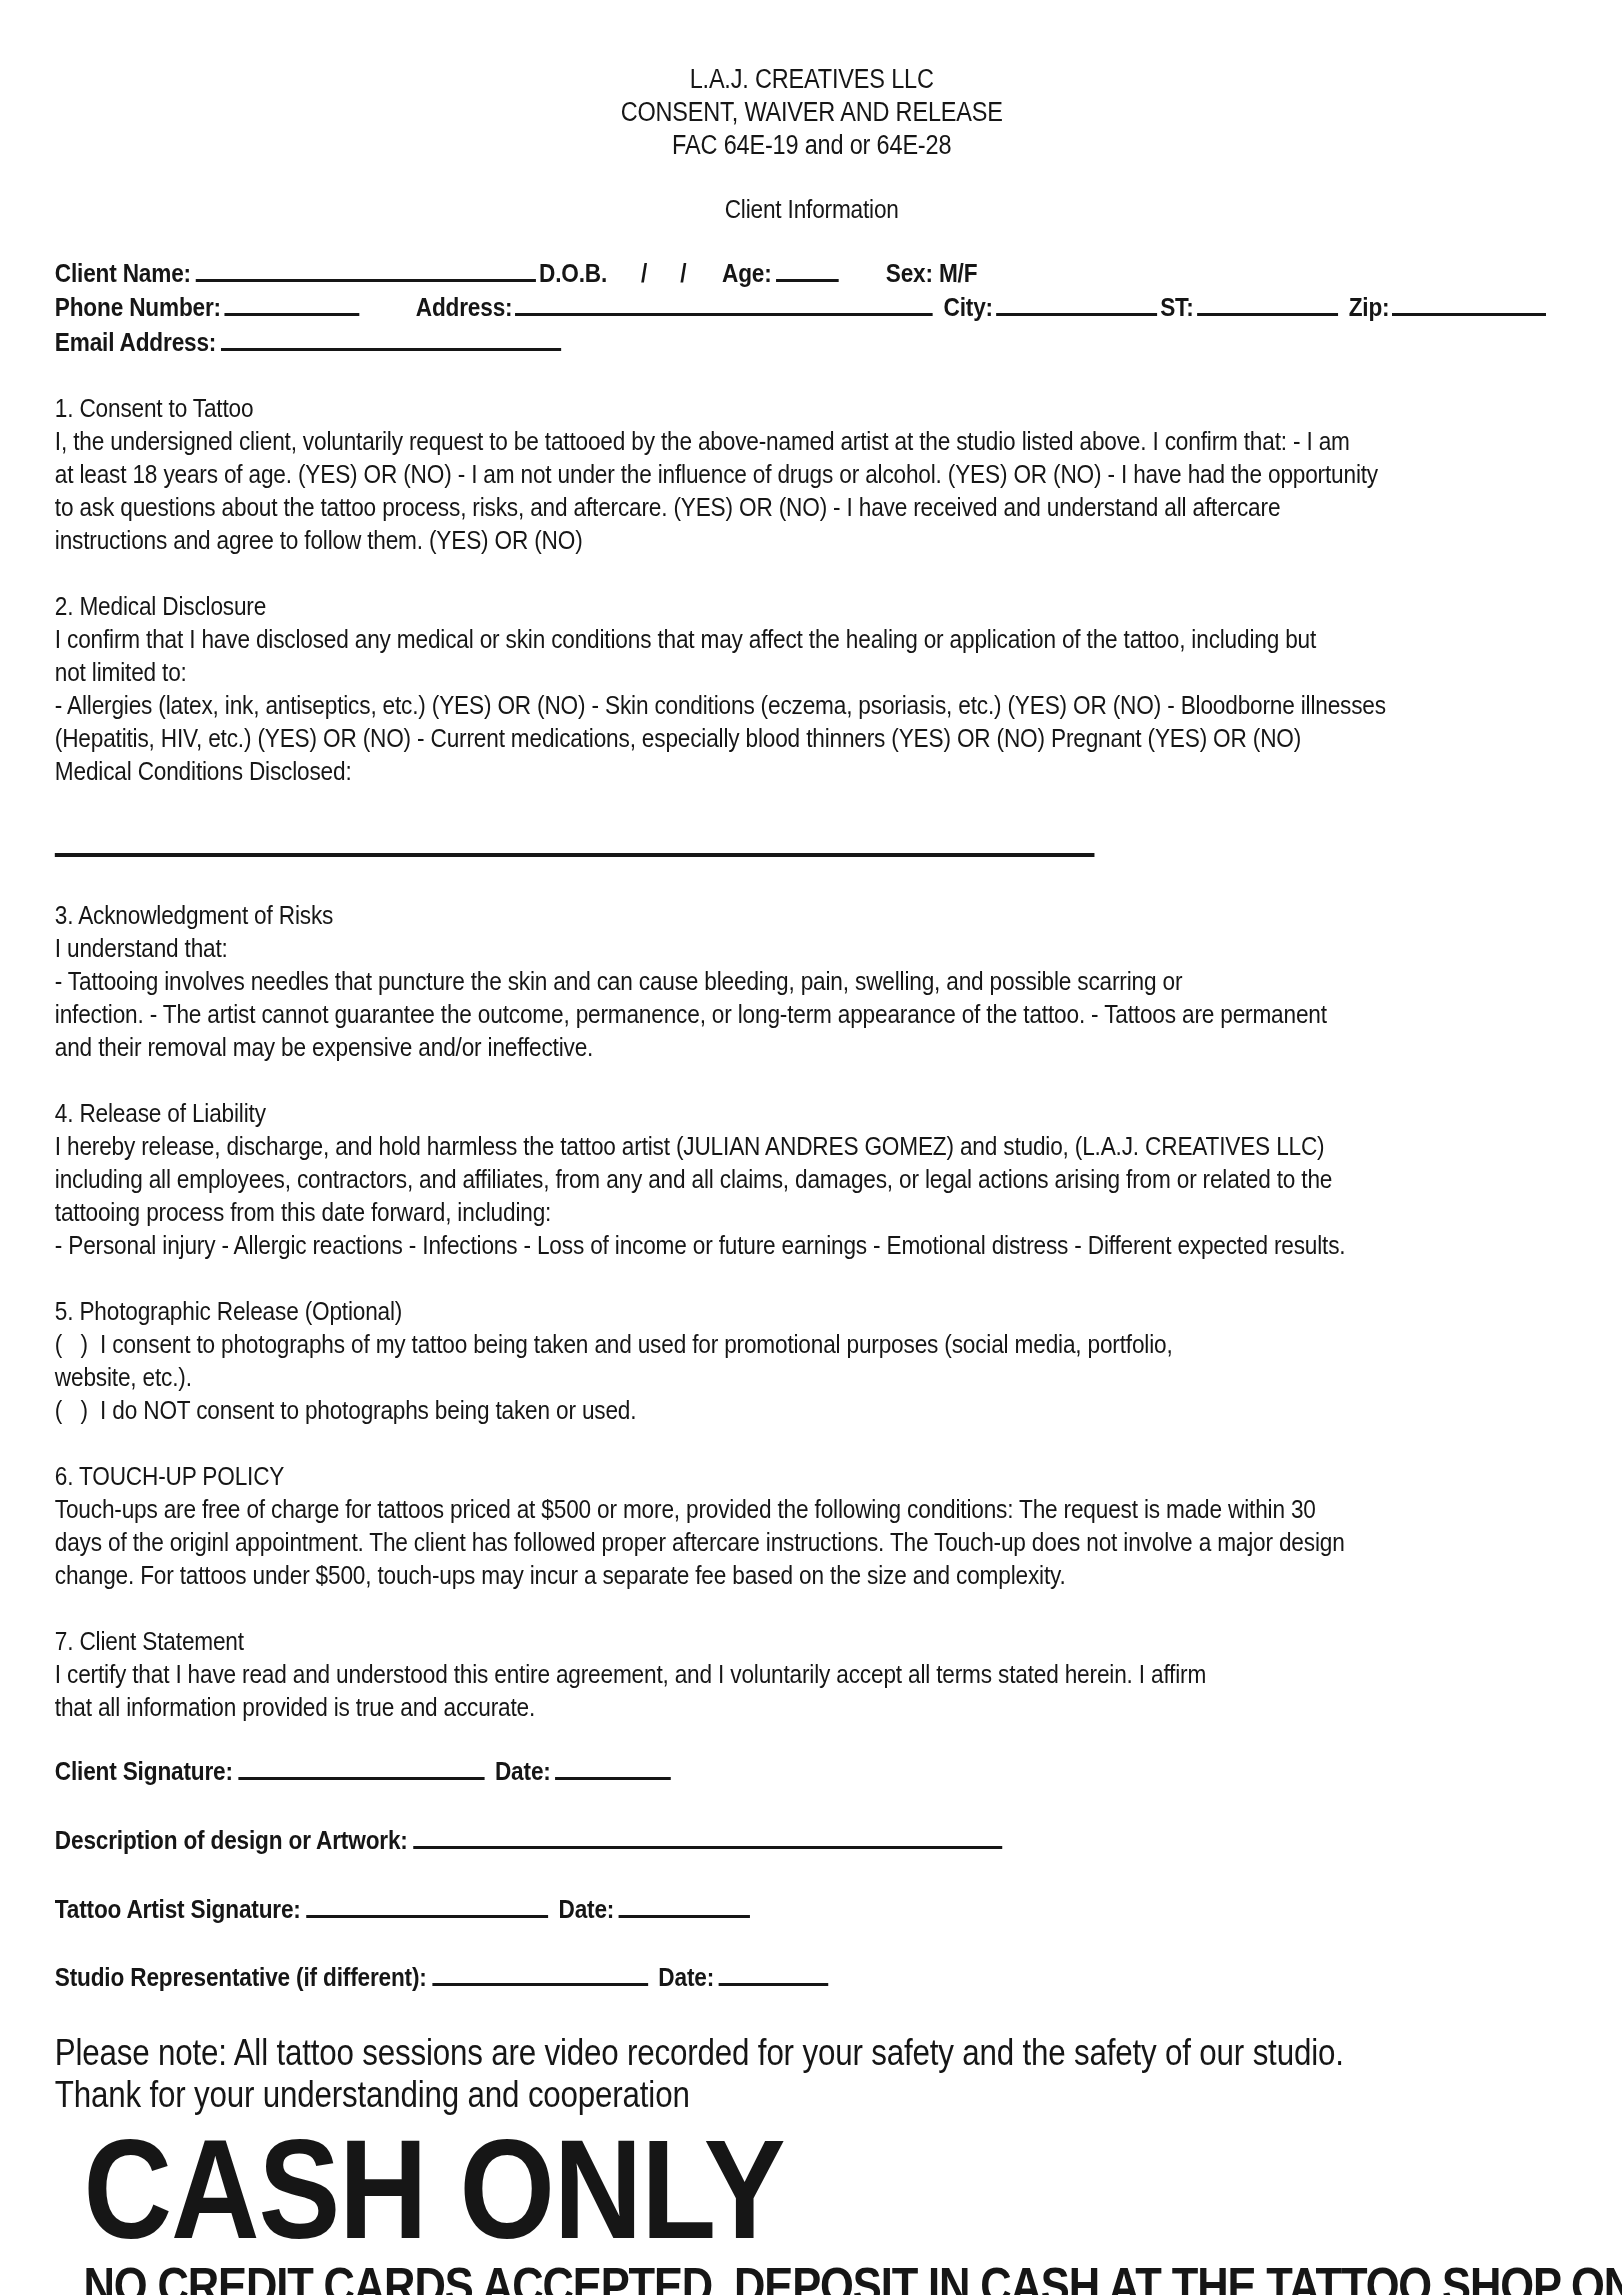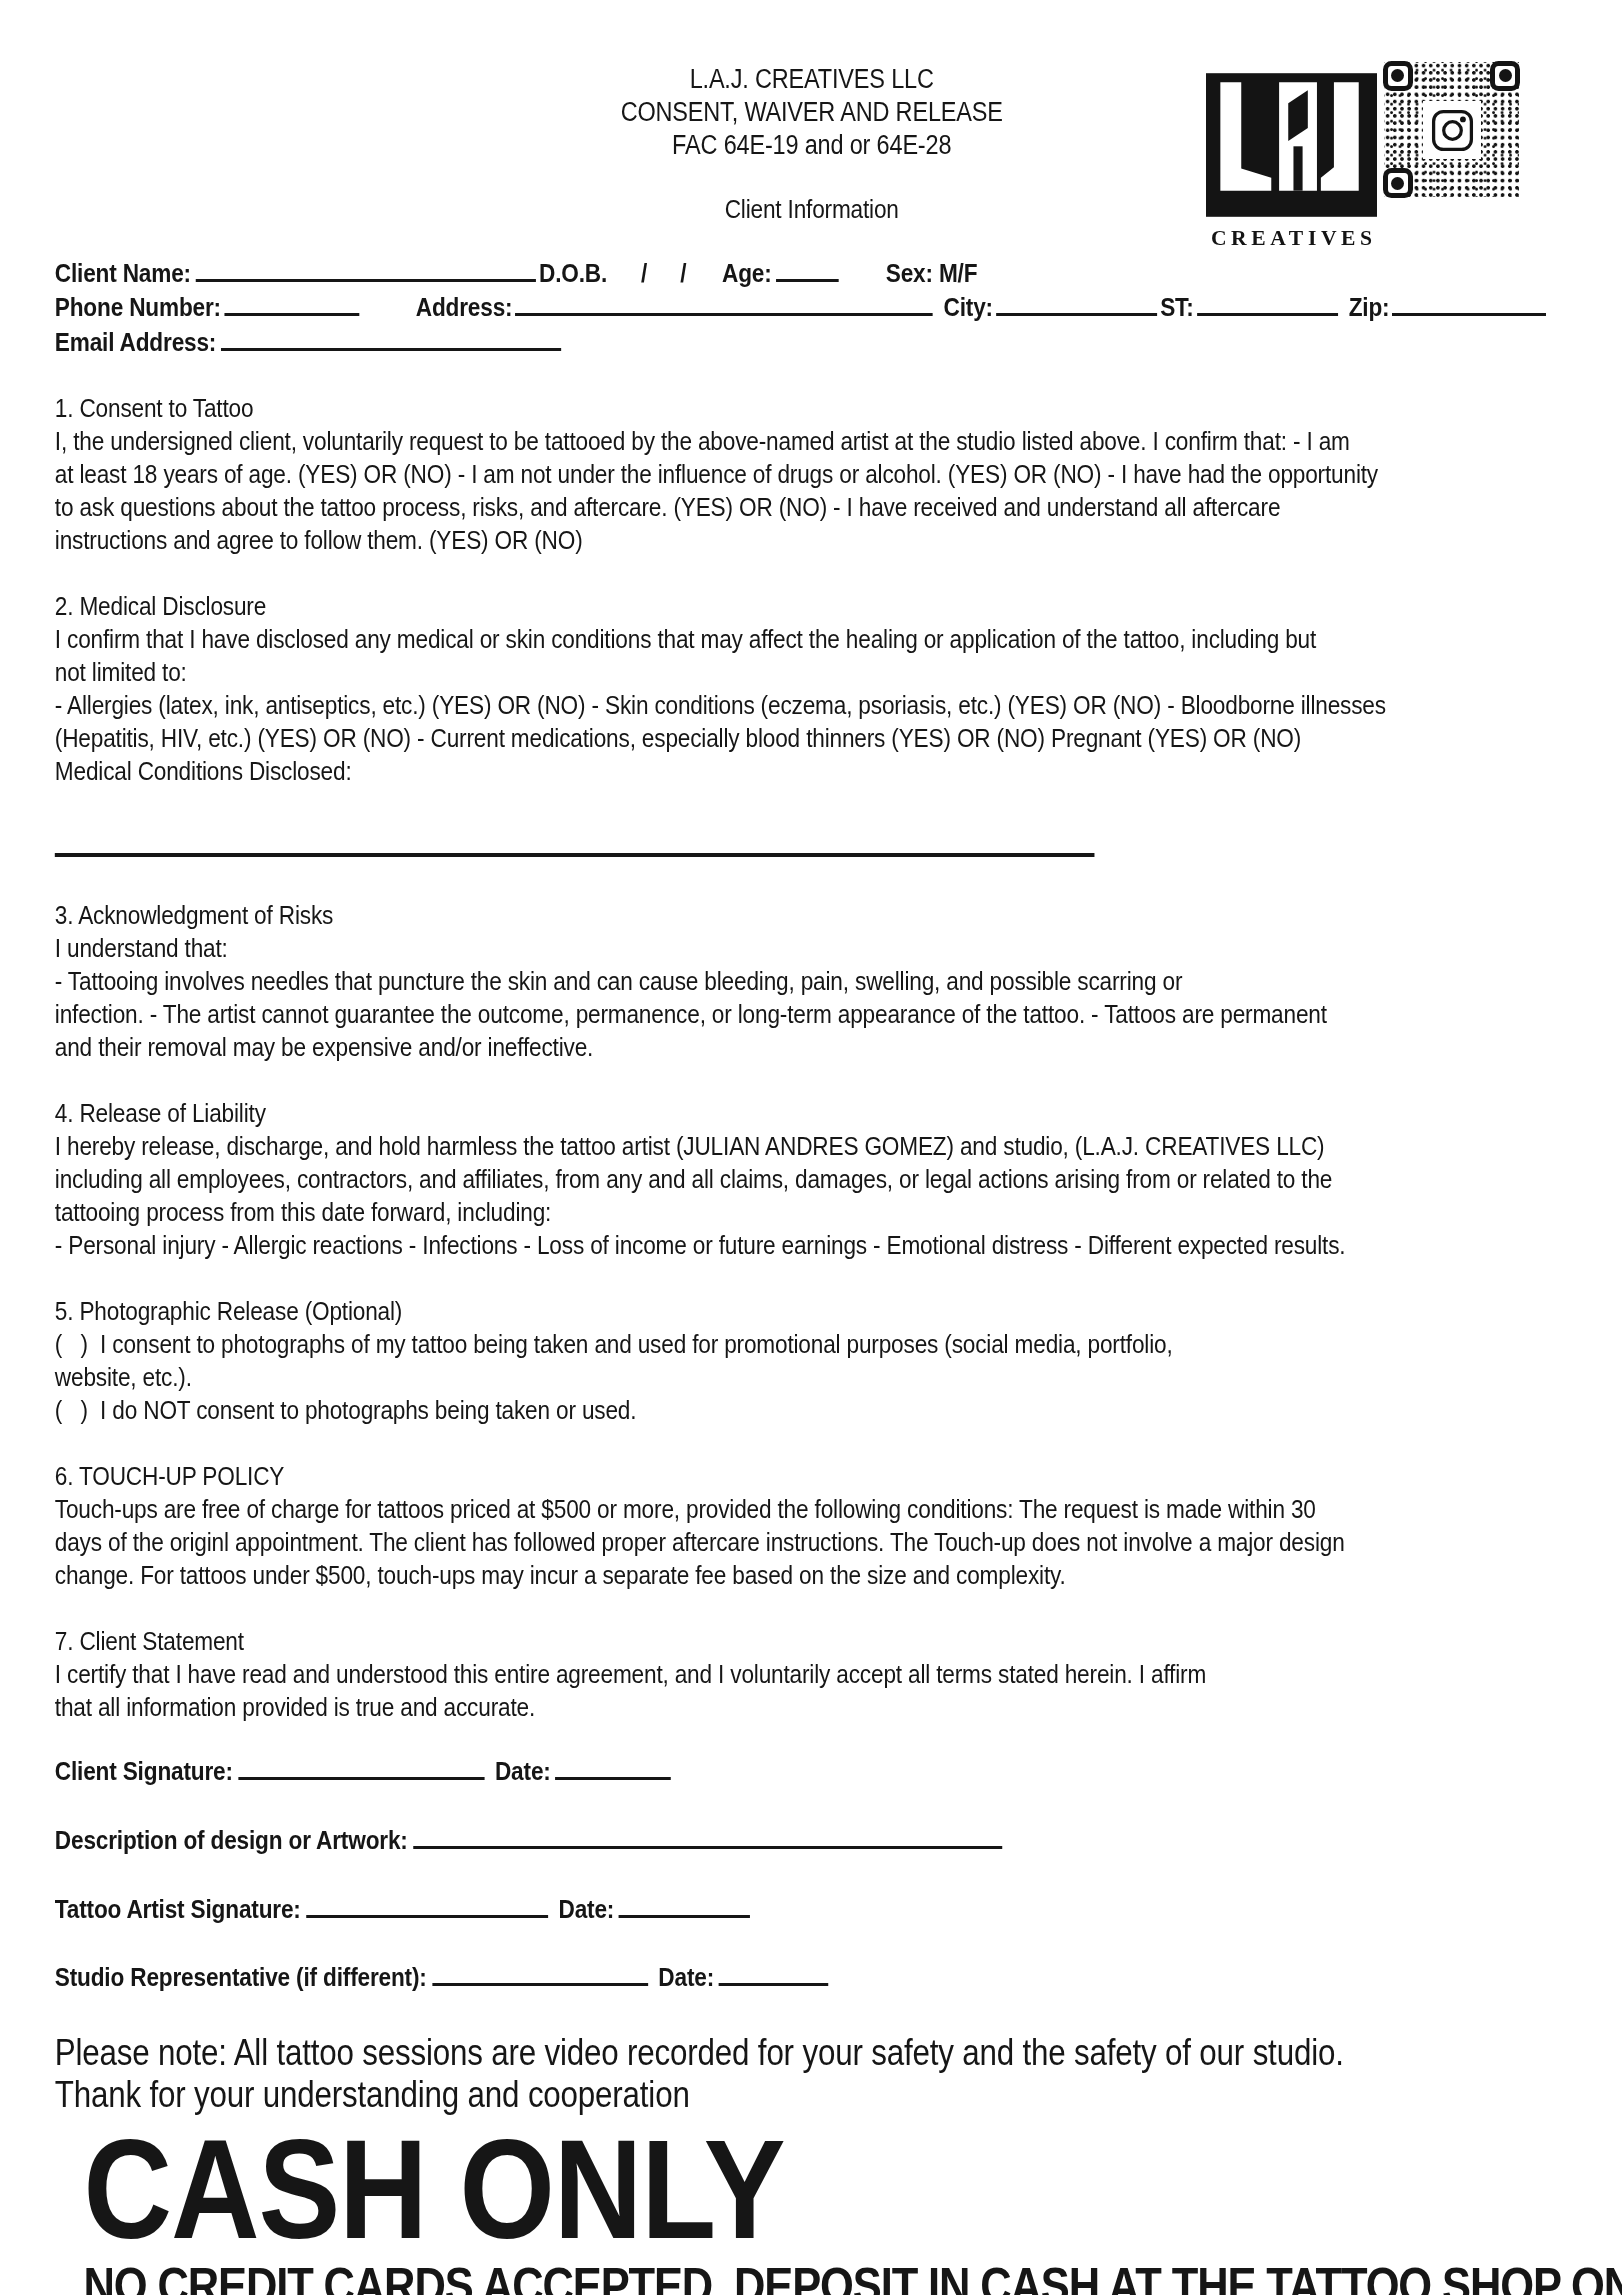--- a/index.html
+++ b/index.html
@@ -53,43 +53,20 @@
   .finder.tr{top:-1.3px;right:-1.3px;}
   .finder.bl{bottom:-1.3px;left:-1.3px;}
   .qr-center{position:absolute;top:39px;left:39px;width:58px;height:58px;background:#fff;
       display:flex;align-items:center;justify-content:center;}
 </style>
 </head>
 <body>
 
 <div class="page">
 
-  <div class="brand">
-    <svg class="logo-box" width="171" height="144" viewBox="0 0 262 220">
-      <rect x="0" y="0" width="262" height="220" fill="#141414"></rect>
-      <path d="M22 14 H54 V146 L100 160 V180 H22 Z" fill="#ffffff"></path>
-      <path d="M112 14 H170 V180 H112 Z" fill="#ffffff"></path>
-      <path d="M126 46 L156 26 V84 L126 104 Z" fill="#141414"></path>
-      <path d="M134 112 H148 V180 H134 Z" fill="#141414"></path>
-      <path d="M196 14 H234 V180 H176 V160 L196 144 Z" fill="#ffffff"></path>
-    </svg>
-    <div class="wordmark">CREATIVES</div>
-    <div class="qr">
-      <div class="finder tl"></div>
-      <div class="finder tr"></div>
-      <div class="finder bl"></div>
-      <div class="qr-center">
-        <svg width="43" height="43" viewBox="0 0 66 66">
-          <rect x="4" y="4" width="58" height="58" rx="15" fill="none" stroke="#141414" stroke-width="5"></rect>
-          <circle cx="33" cy="33" r="13.5" fill="none" stroke="#141414" stroke-width="5"></circle>
-          <circle cx="49" cy="16" r="4.5" fill="#141414"></circle>
-        </svg>
-      </div>
-    </div>
-  </div>
 
   <div class="scale">
     <div class="content">
 
       <div class="doc-header">
         <p>L.A.J. CREATIVES LLC</p>
         <p>CONSENT, WAIVER AND RELEASE</p>
         <p>FAC 64E-19 and or 64E-28</p>
       </div>
       <p class="client-info-title b" style="font-weight:normal;">Client Information</p>

